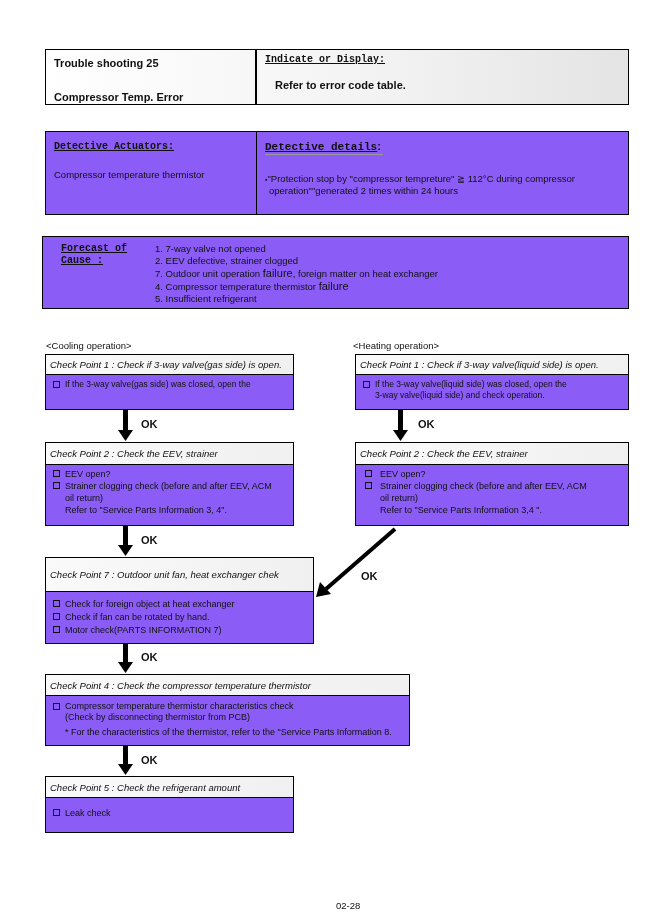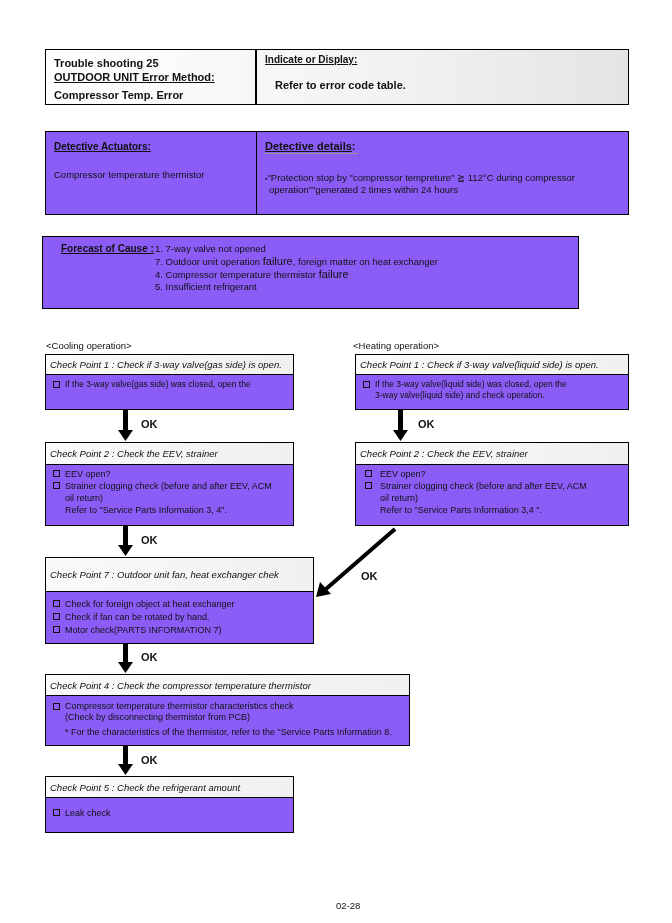--- a/index.html
+++ b/index.html
@@ -1,58 +1,57 @@
 <!DOCTYPE html>
 <html><head>
 <meta charset="utf-8">
 <style>
   * { box-sizing: border-box; margin: 0; padding: 0; }
   html, body { width: 672px; height: 923px; background: #ffffff; overflow: hidden; }
   body { position: relative; font-family: "Liberation Sans", sans-serif; color: #111; }
   .abs { position: absolute; }
   .box { position: absolute; border: 1px solid #000; background: #8b5cf6; }
   .grad { background: linear-gradient(to right, #ffffff 0%, #f2f2f2 60%, #e4e4e4 100%); }
-  .u { text-decoration: underline; }
+  .u { text-decoration: underline; font-family: Liberation Mono, monospace; }
   .b { font-weight: bold; }
   .t9 { font-size: 9px; line-height: 12px; }
   .t10 { font-size: 10px; line-height: 13px; }
   .t11 { font-size: 11px; line-height: 14px; }
 
   
   #hdr { left: 45px; top: 49px; width: 584px; height: 56px; display: flex; border-width: 1px; }
   #hdr .l { width: 211px; border-right: 2px solid #000; padding: 4px 8px; position: relative; }
   #hdr .r { flex: 1; padding: 3px 8px; position: relative; }
 
   
   #det { left: 45px; top: 131px; width: 584px; height: 84px; display: flex; }
   #det .l { width: 211px; border-right: 1px solid #000; padding: 6px 8px; position: relative; }
   #det .r { flex: 1; padding: 4px 8px; position: relative; }
 
   
-  #fc { left: 42px; top: 236px; width: 537px; height: 73px; padding: 6px 18px; display: flex; }
+  #fc { left: 42px; top: 236px; width: 587px; height: 73px; padding: 6px 18px; display: flex; }
   #fc .lbl { width: 94px; font-size: 10px; font-weight: bold; line-height: 12px; }
   #fc ol { list-style: none; font-size: 9.5px; line-height: 12px; }
   .big { font-size: 11px; }
 
   .cp-head { border-bottom: 1px solid #000; padding: 0 4px; font-size: 9.5px; display: flex; align-items: center; background: linear-gradient(to right, #fafafa, #f0f0f0); font-style: italic; }
   .cp-body { padding: 4px 7px; font-size: 9px; line-height: 12px; }
   .chk { display: flex; }
   .cb { display: inline-block; width: 7px; height: 7px; border: 1.3px solid #111; margin: 2px 5px 0 0; flex: none; }
   .ind { padding-left: 12px; }
   .op-label { font-size: 9.5px; }
   .ok { font-size: 11px; font-weight: bold; color: #111; }
 </style>
 </head>
 <body>
 
 <div id="hdr" class="box grad">
   <div class="l">
     <div class="t11 b" style="margin-top:2px;">Trouble shooting  25</div>
-    <div class="t11 b u">OUTDOOR UNIT Error Method:</div>
-    <div class="t11 b" style="margin-top:4px;">Compressor Temp. Error</div>
+    <div class="t11 b" style="margin-top:20px;">Compressor Temp. Error</div>
   </div>
   <div class="r">
     <div class="t10 b u">Indicate or Display:</div>
     <div class="t11 b" style="margin-top:12px; padding-left:10px;">Refer to error code table.</div>
   </div>
 </div>
 
 <div id="det" class="box">
   <div class="l">
     <div class="t10 b u" style="margin-top:2px;">Detective Actuators:</div>
@@ -66,20 +65,21 @@
       <div><span style="font-size:7px;">▪</span><span>"Protection stop by "compressor tempreture" ≧ 112°C during compressor</span></div>
       <div style="padding-left:4px;">operation""generated 2 times within 24 hours</div>
     </div>
   </div>
 </div>
 
 <div id="fc" class="box">
   <div class="lbl u">Forecast of Cause :</div>
   <ol>
     <li><span>1. 7-way valve not opened</span></li>
+    <li><span>2. EEV defective, strainer clogged</span></li>
     <li><span>7. Outdoor unit operation </span><span class="big">failure</span><span>, foreign matter on heat exchanger</span></li>
     <li><span>4. Compressor temperature thermistor </span><span class="big">failure</span></li>
     <li><span>5. Insufficient refrigerant</span></li>
   </ol>
 </div>
 
 <div class="abs op-label" style="left:46px; top:340px;">&lt;Cooling operation&gt;</div>
 <div class="abs op-label" style="left:353px; top:340px;">&lt;Heating operation&gt;</div>
 
 <div class="box" style="left:45px; top:354px; width:249px; height:56px;">

